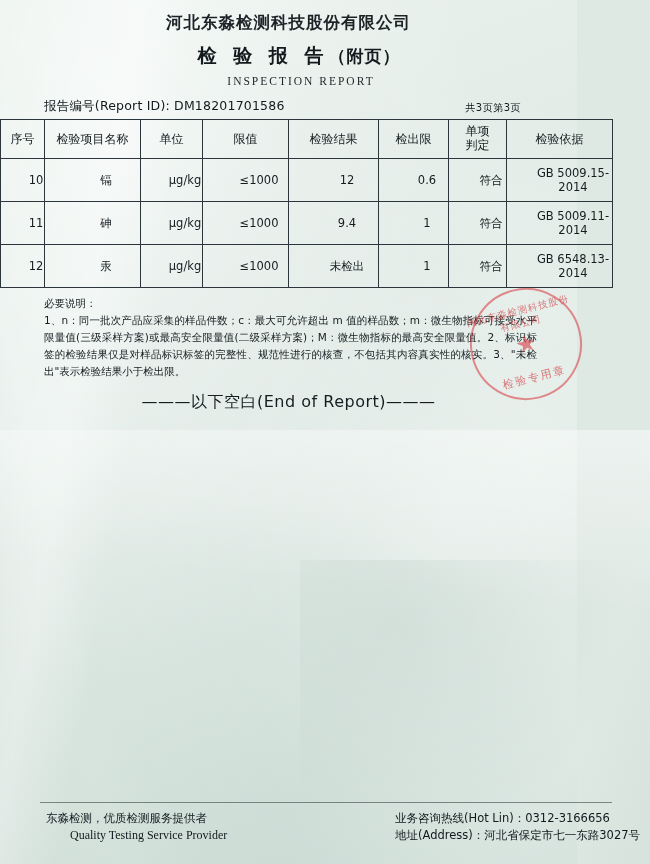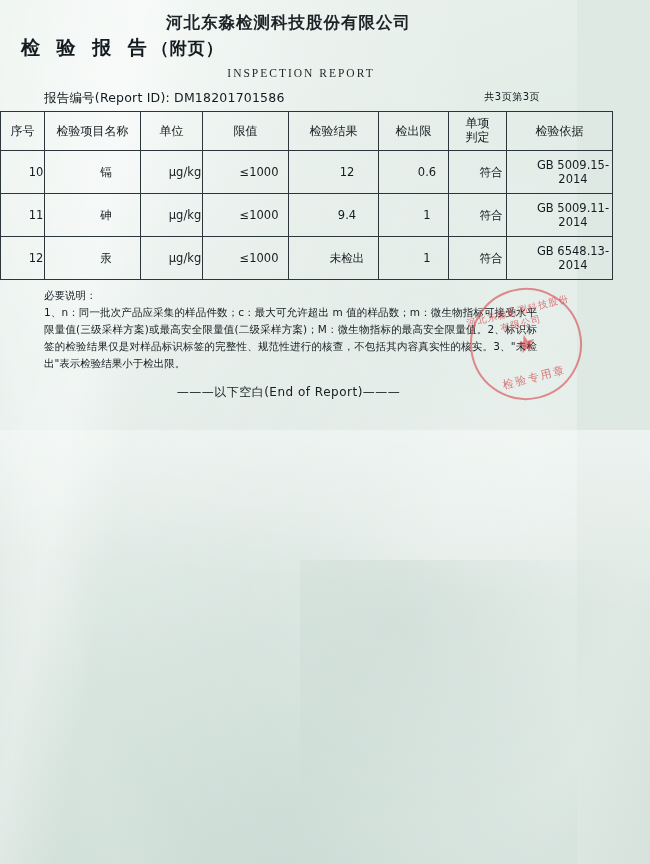--- a/index.html
+++ b/index.html
@@ -53,45 +53,47 @@
   .company {
     text-align: center;
     font-family: "DejaVu Sans", "Liberation Sans", sans-serif;
     font-size: 16.5px;
     font-weight: bold;
     color: #1b2327;
     letter-spacing: 1px;
     padding-top: 12px;
   }
   .report-title {
+    text-align: center;
     font-size: 19px;
     font-weight: bold;
     color: #141b1f;
     letter-spacing: 5px;
-    margin-top: 1px;
+    margin-top: 9px;
     padding-left: 21px;
   }
   .report-title .suffix {
     letter-spacing: 1px;
     font-size: 17px;
   }
   .report-title-en {
     text-align: center;
     font-size: 11.5px;
     color: #1d2529;
     letter-spacing: 2px;
     margin-top: 6px;
     font-family: "Liberation Serif", serif;
     margin-left: 25px;
   }
 
   .meta-row {
     display: flex;
     justify-content: space-between;
-    margin: 11px 37px 4px 44px;
+    align-items: flex-end;
+    margin: 11px 56px 4px 44px;
     font-size: 12.5px;
     color: #131a1e;
   }
   .meta-left { letter-spacing: 0.2px; }
   .meta-right { letter-spacing: 0.5px; font-size: 10px; }
 
   
   table.report {
     border-collapse: collapse;
     width: 566px;
@@ -132,21 +134,21 @@
     margin: 7px 40px 0 44px;
     font-size: 10.5px;
     line-height: 1.62;
     color: #161d21;
     text-align: justify;
   }
   .notes .nt-title { display: block; }
 
   .end-line {
     text-align: center;
-    font-size: 12px;
+    font-size: 16px;
     color: #161d21;
     margin-top: 12px;
     letter-spacing: 0.5px;
   }
 
   
   .seal {
     position: absolute;
     left: 470px;
     top: 288px;
@@ -322,13 +324,24 @@
     <div class="end-line">———以下空白(End of Report)———</div>
 
   </div>
 
   <div class="seal">
     <div class="seal-top">河北东淼检测科技股份有限公司</div>
     <div class="star">★</div>
     <div class="seal-bottom">检验专用章</div>
   </div>
 
+  <div class="footer">
+    <div class="footer-line"></div>
+    <div class="footer-left">
+      <span>东淼检测，优质检测服务提供者</span>
+      <span class="en">Quality Testing Service Provider</span>
+    </div>
+    <div class="footer-right">
+      <div>业务咨询热线(Hot Lin)：0312-3166656</div>
+      <div>地址(Address)：河北省保定市七一东路3027号</div>
+    </div>
+  </div>
 </div>
 
 </body></html>

